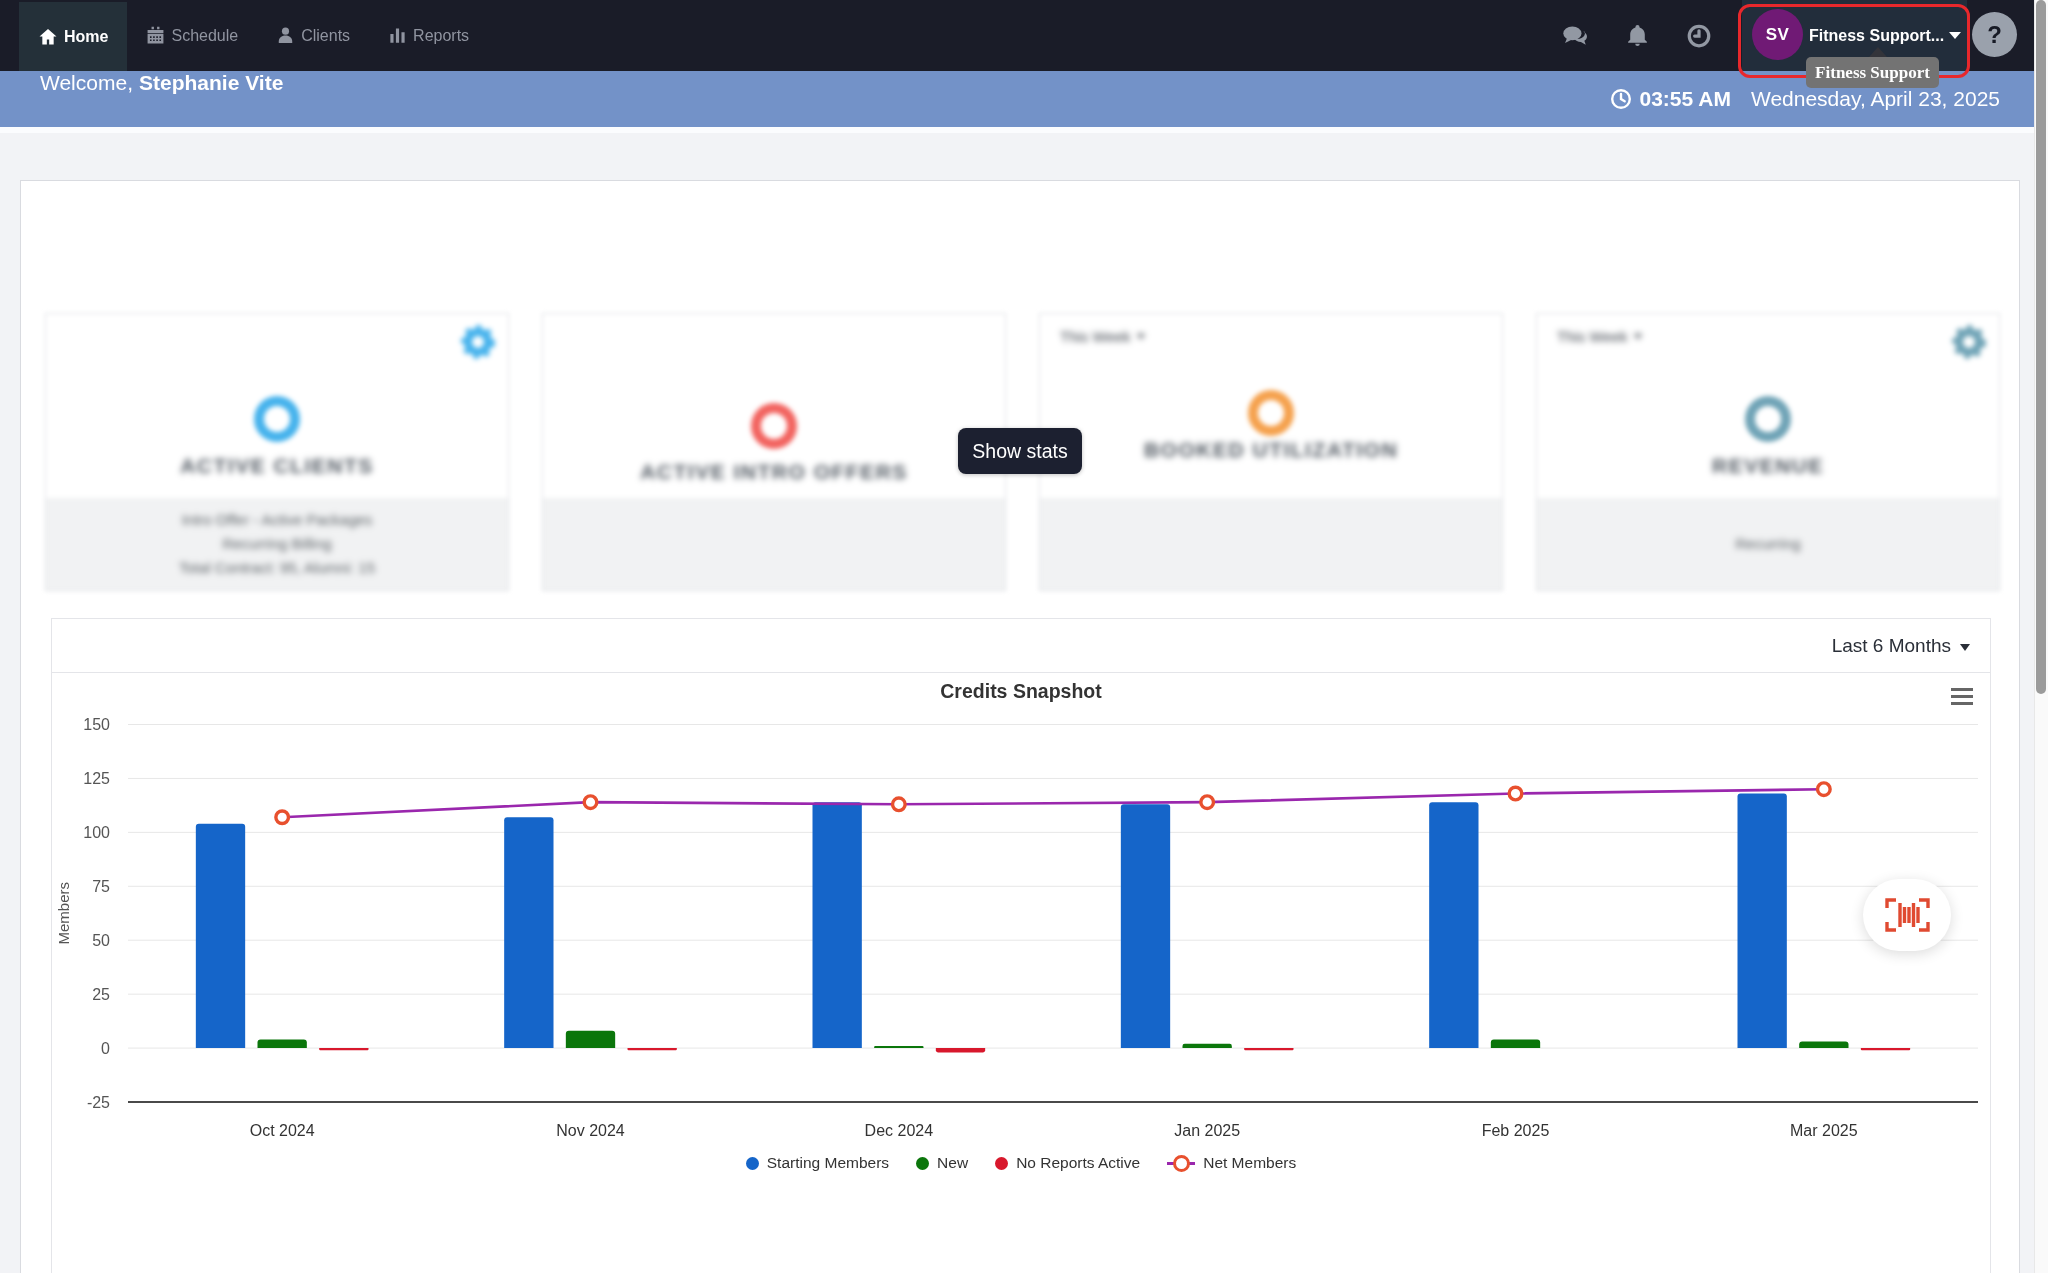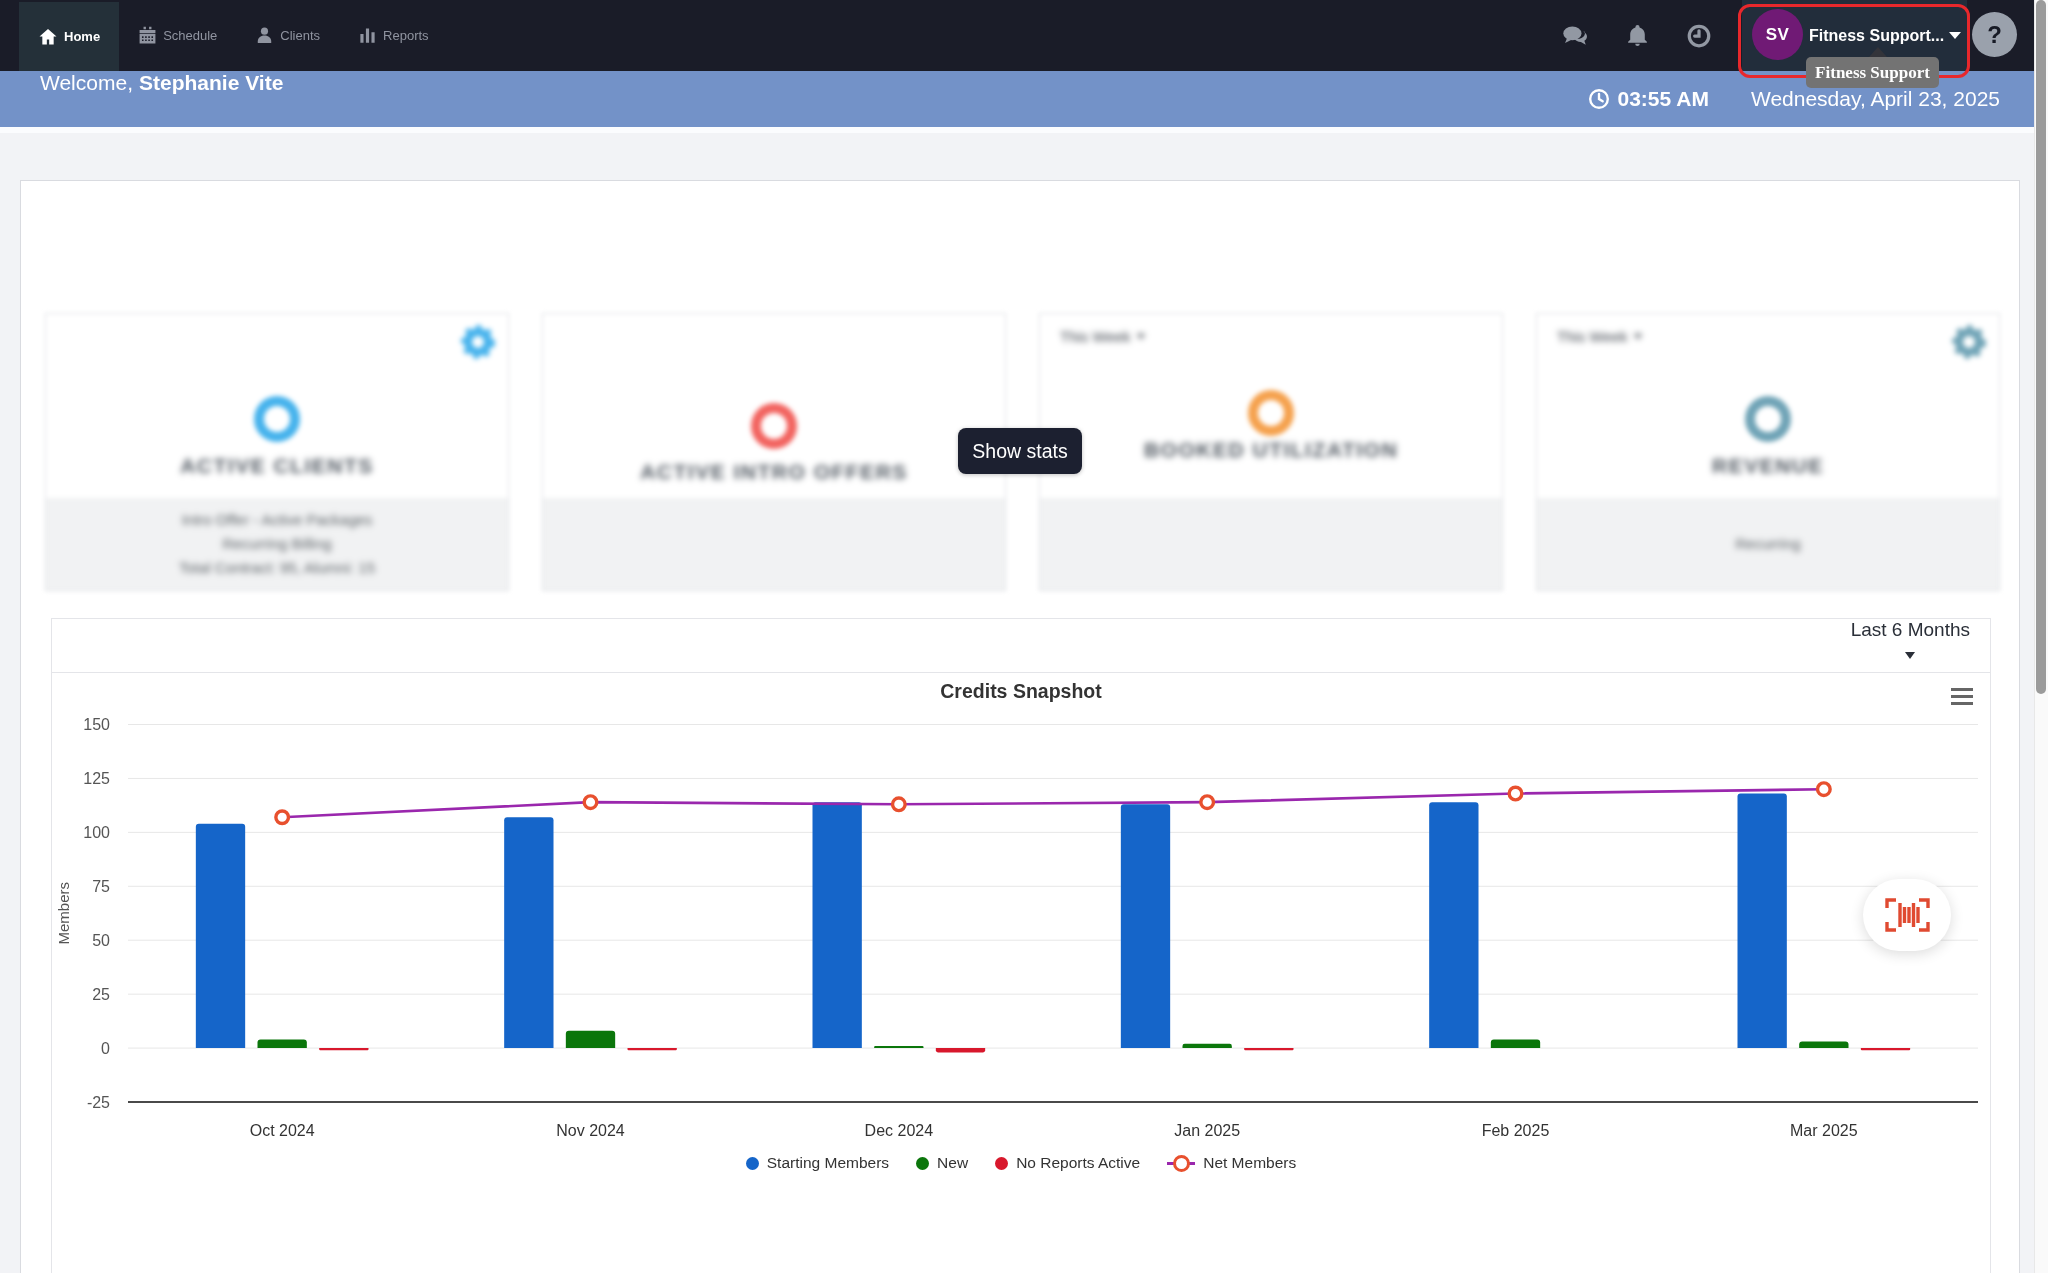--- a/index.html
+++ b/index.html
@@ -3,21 +3,21 @@
 <meta charset="utf-8">
 <style>
   * { margin:0; padding:0; box-sizing:border-box; }
   html,body { width:2048px; height:1273px; overflow:hidden; }
   body { font-family:"Liberation Sans", sans-serif; background:#f2f3f6; position:relative; }
   #page { position:absolute; inset:0; width:2048px; height:1273px; }
 
   
   .navbar { position:absolute; left:0; top:0; width:2048px; height:71px; background:#1a1c28; }
   .nav-left { position:absolute; left:19px; top:0; height:71px; display:flex; align-items:stretch; }
-  .nav-item { display:flex; align-items:center; gap:6px; padding:0 19px; color:#9094a0; font-size:13px; cursor:pointer; }
+  .nav-item { display:flex; align-items:center; gap:6px; padding:0 19px; color:#9094a0; font-size:16px; cursor:pointer; }
   .nav-item svg { display:block; }
   .nav-item.active { background:#243039; color:#ffffff; font-weight:bold; padding:0 19px; margin-top:2px; }
   .nav-caret { width:0; height:0; border-left:5px solid transparent; border-right:5px solid transparent; border-top:6px solid #8b919d; margin-left:2px; margin-top:2px; }
   .nav-right { position:absolute; right:336px; top:0; height:71px; display:flex; align-items:center; gap:36px; }
   .icon-btn { width:26px; height:26px; display:flex; align-items:center; justify-content:center; cursor:pointer; }
 
   .profile-box { position:absolute; left:1742px; top:0; width:225px; height:71px; background:#222d3b; display:flex; align-items:center; cursor:pointer; }
   .avatar { position:absolute; left:10px; top:9px; width:51px; height:51px; border-radius:50%; background:#701a75; color:#fff; font-size:17px; font-weight:bold; display:flex; align-items:center; justify-content:center; letter-spacing:.5px; }
   .profile-name { position:absolute; left:67px; top:0; height:71px; display:flex; align-items:center; color:#ffffff; font-size:16px; font-weight:600; white-space:nowrap; }
   .profile-caret { position:absolute; left:207px; top:32px; width:0; height:0; border-left:6px solid transparent; border-right:6px solid transparent; border-top:7px solid #ffffff; }
@@ -27,21 +27,21 @@
   .tooltip-arrow { position:absolute; left:1869px; top:47px; width:0; height:0; border-left:9px solid transparent; border-right:9px solid transparent; border-bottom:10px solid #33343a; z-index:31; }
 
   .help-circle { position:absolute; left:1972px; top:12px; width:45px; height:45px; border-radius:50%; background:#9aa1ac; color:#171a25; font-weight:bold; font-size:24px; display:flex; align-items:center; justify-content:center; cursor:pointer; }
 
   
   .welcome-bar { position:absolute; left:0; top:71px; width:2048px; height:56px; background:#7392c8; color:#fff; }
   .welcome-text { position:absolute; left:40px; top:0; height:56px; display:flex; font-size:21px; }
   .welcome-text b { margin-left:6px; }
   .bar-right { position:absolute; right:48px; top:0; height:56px; display:flex; align-items:center; font-size:21px; }
   .bar-time { font-weight:bold; margin-left:8px; }
-  .bar-date { margin-left:42px; }
+  .bar-date { margin-left:20px; }
 
   .content-strip { position:absolute; left:0; top:127px; width:2048px; height:6px; background:#fbfcfe; }
 
   
   .main-card { position:absolute; left:20px; top:180px; width:2000px; height:1093px; background:#ffffff; border:1px solid #d9dbe0; border-bottom:none; }
   .tab-row { position:absolute; left:0; top:0; width:100%; height:79px; border-bottom:1px solid #e2e4e8; }
   .tab { position:absolute; left:21px; top:0; height:79px; display:flex; align-items:flex-start; padding-top:23px; cursor:pointer; }
   .tab-label { font-size:20px; color:#21242e; padding:0 20px; }
   .tab-underline { position:absolute; left:0; top:61px; width:119px; height:3.5px; background:#3d6cb4; border-radius:2px; }
 
@@ -54,21 +54,21 @@
   .stat-title { position:absolute; left:0; top:140px; width:100%; text-align:center; font-size:21px; font-weight:600; letter-spacing:1.5px; color:#4e565f; filter:blur(2.5px); }
   .gear { position:absolute; top:10px; right:12px; filter:blur(1.5px); }
   .card-filter { position:absolute; left:20px; top:14px; font-size:15px; color:#3a4049; filter:blur(2.5px); display:flex; align-items:center; gap:6px; cursor:pointer; }
   .filter-caret { width:0; height:0; border-left:4.5px solid transparent; border-right:4.5px solid transparent; border-top:5.5px solid #3a4049; }
 
   .show-stats-btn { position:absolute; left:958px; top:428px; width:124px; height:46px; background:#1c2030; border-radius:8px; color:#ffffff; font-size:19.5px; display:flex; align-items:center; justify-content:center; cursor:pointer; z-index:20; box-shadow:0 1px 4px rgba(0,0,0,.25); }
 
   
   .chart-panel { position:absolute; left:30px; top:437px; width:1940px; height:656px; background:#fff; border:1px solid #e4e5e9; border-bottom:none; }
   .panel-header { position:absolute; left:0; top:0; width:100%; height:54px; border-bottom:1px solid #e4e5e9; }
-  .range-select { position:absolute; right:20px; top:0; height:54px; display:flex; align-items:center; gap:9px; font-size:19px; color:#2a2f38; cursor:pointer;flex-direction:column; }
+  .range-select { position:absolute; right:20px; top:0; height:54px; display:flex; align-items:center; gap:9px; font-size:19px; color:#2a2f38; cursor:pointer; }
   .range-caret { width:0; height:0; border-left:5.5px solid transparent; border-right:5.5px solid transparent; border-top:7px solid #2a2f38; margin-top:2px; }
   #chart-svg { position:absolute; left:0; top:55px; }
   .chart-legend { position:absolute; left:0; top:535px; width:1938px; display:flex; justify-content:center; align-items:center; gap:27px; }
   .legend-item { display:flex; align-items:center; gap:8px; font-size:15.5px; color:#333333; cursor:pointer; }
   .legend-dot { width:13px; height:13px; border-radius:50%; }
   .legend-line-marker { position:relative; display:inline-block; width:28px; height:18px; }
   .legend-line-marker .lm-line { position:absolute; left:0; top:7.5px; width:28px; height:3px; background:#7b2d8e; }
   .legend-line-marker .lm-ring { position:absolute; left:5.5px; top:0.5px; width:17px; height:17px; border-radius:50%; border:3.5px solid #e8502e; background:#fff; }
 
   

